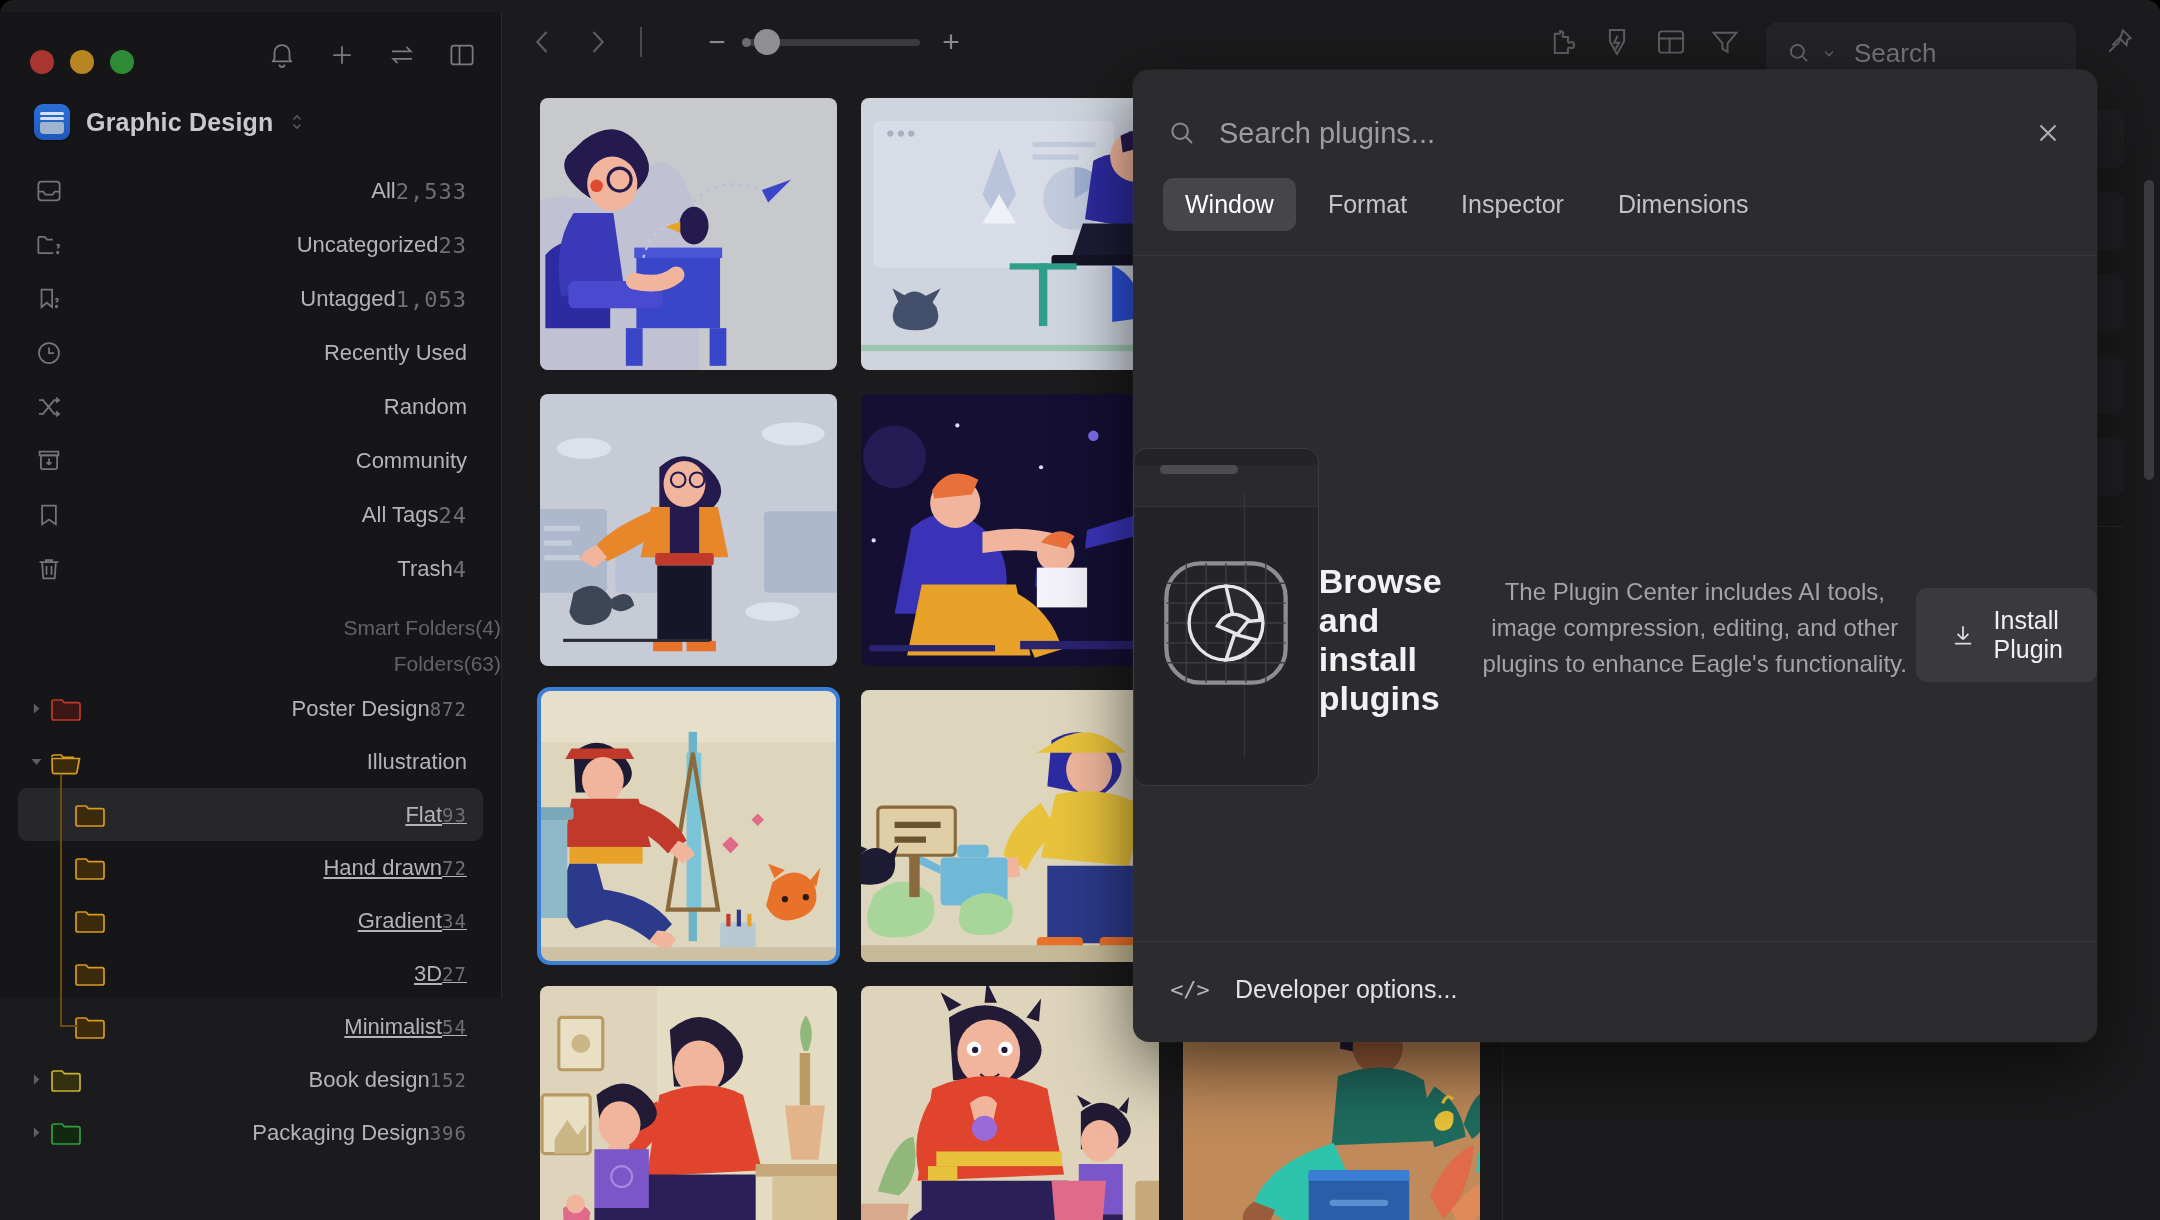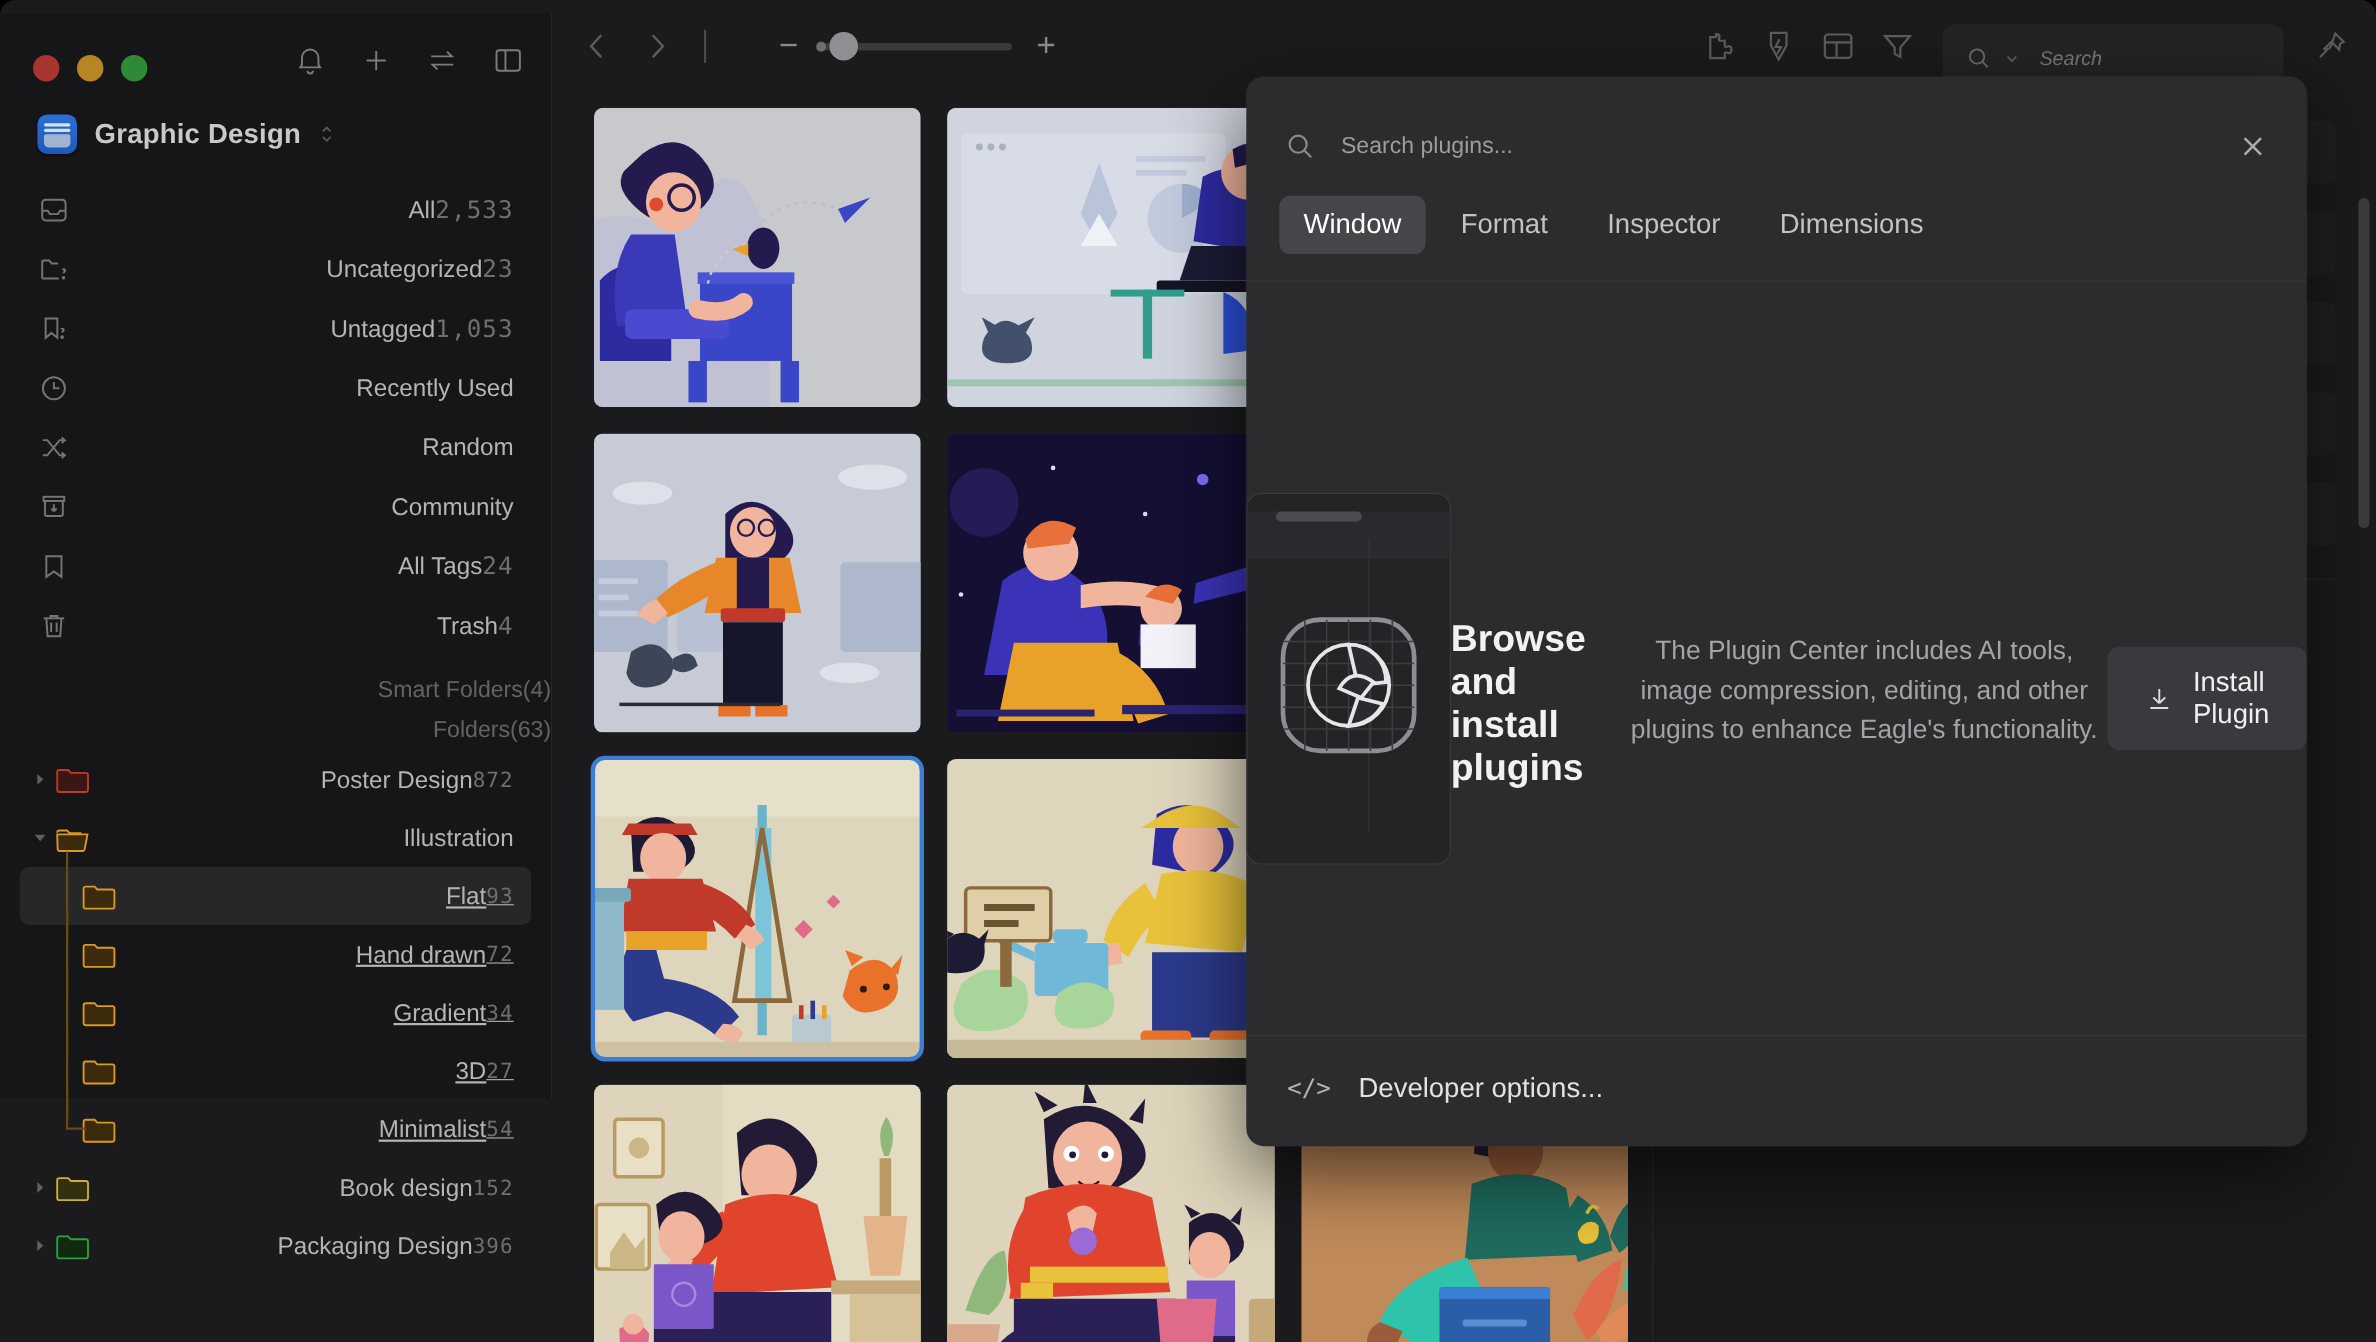--- a/index.html
+++ b/index.html
@@ -123,21 +123,21 @@
 
   .searchbox {
     width: 310px; height: 62px; background: #242427;
     border-radius: 12px 12px 0 0; display: flex; align-items: center;
     padding: 0 20px; gap: 10px; margin-left: 14px; margin-top: 22px;
     align-self: flex-end;
   }
   .searchbox .sico { width: 26px; height: 26px; opacity: .5; }
   .searchbox .sico svg { width: 26px; height: 26px; display: block; }
   .searchbox .scv { width: 14px; height: 14px; opacity: .5; }
-  .searchbox .sph { color: #77777c; font-size: 18px; margin-left: 8px; font-style: italic; }
+  .searchbox .sph { color: #77777c; font-size: 26px; margin-left: 8px; }
 
   .pin-btn { width: 34px; height: 34px; opacity: .4; margin-left: 26px; margin-right: 14px; }
   .pin-btn svg { width: 34px; height: 34px; display: block; }
 
   
   .grid {
     position: absolute; left: 502px; top: 84px; right: 658px; bottom: 0;
     padding: 14px 22px 0 38px;
     display: grid; grid-template-columns: repeat(3, 1fr);
     gap: 24px 24px; align-content: start; overflow: hidden;
@@ -178,21 +178,21 @@
     background: #2c2c2f; border-radius: 16px;
     box-shadow: 0 24px 70px rgba(0,0,0,.6), 0 0 0 1px rgba(255,255,255,.05);
     overflow: hidden; display: flex; flex-direction: column;
   }
   .pp-search {
     display: flex; align-items: center; gap: 22px;
     padding: 34px 34px 0 34px; height: 92px;
   }
   .pp-search .qico { width: 30px; height: 30px; opacity: .65; flex: none; }
   .pp-search .qico svg { width: 30px; height: 30px; display: block; }
-  .pp-search .ph { flex: 1; font-size: 21px; color: #9c9ca1; }
+  .pp-search .ph { flex: 1; font-size: 29px; color: #9c9ca1; }
   .pp-close { width: 30px; height: 30px; opacity: .75; }
   .pp-close svg { width: 30px; height: 30px; display: block; }
 
   .pp-tabs { display: flex; gap: 10px; padding: 16px 30px 24px 30px; }
   .pp-tab {
     font-size: 25px; color: #c2c2c7; padding: 12px 22px; border-radius: 10px;
   }
   .pp-tab.active { background: #46464a; color: #ffffff; }
 
   .pp-body {

